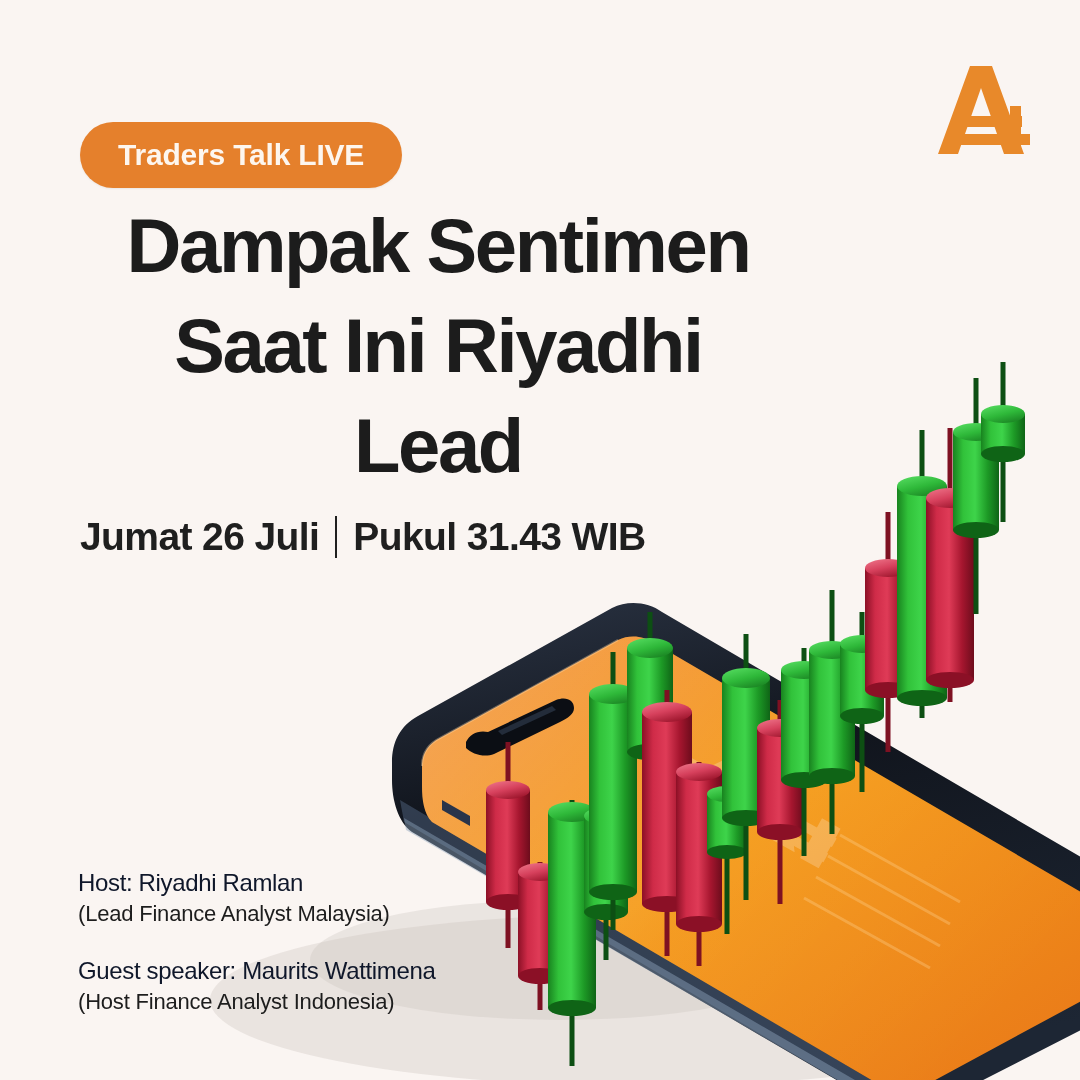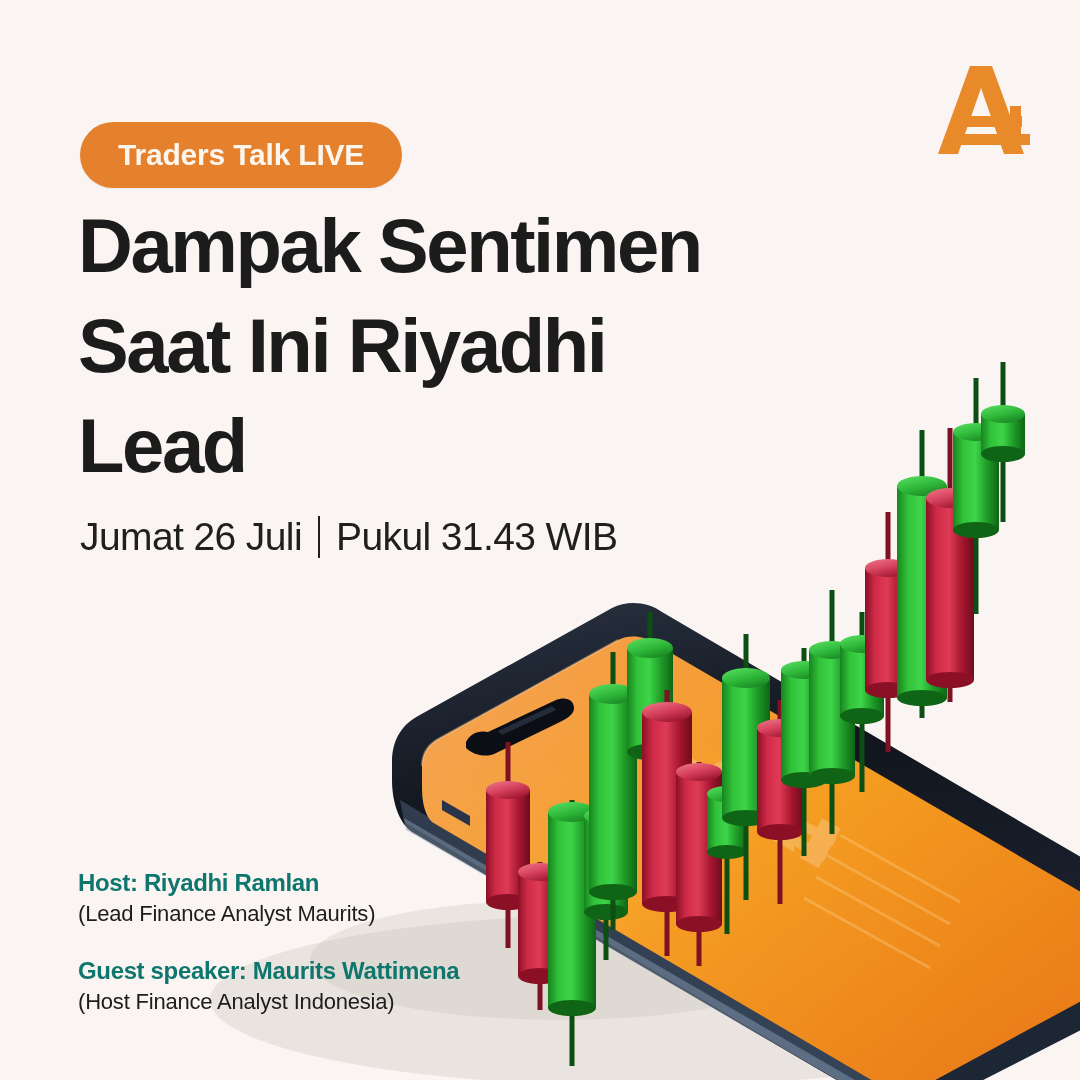--- a/index.html
+++ b/index.html
@@ -47,47 +47,48 @@
     width:720px;
   }
   .headline-line {
     display:block;
     color:#1c1c1c;
     font-size:76px;
     font-weight:bold;
     line-height:100px;
     letter-spacing:-2.4px;
     white-space:nowrap;
+    text-align:center;
   }
 
   
   #schedule {
     position:absolute; left:80px; top:515px;
     display:flex; align-items:center; gap:16px;
     color:#1f1f1f;
     font-size:39px;
-    font-weight:normal;
+    font-weight:bold;
     letter-spacing:-0.6px;
     white-space:nowrap;
   }
   #schedule-sep {
     display:inline-block;
     width:2px; height:42px;
     background:#1f1f1f;
   }
 
   
   #people { position:absolute; left:78px; top:868px; width:480px; }
   .person { margin-bottom:26px; }
   .person:last-child { margin-bottom:0; }
   .person-name {
     display:block;
-    color:#0f766e;
+    color:#0f172a;
     font-size:24px;
-    font-weight:bold;
+    font-weight:normal;
     letter-spacing:-0.35px;
     line-height:30px;
     white-space:nowrap;
   }
   .person-role {
     display:block;
     color:#1d1d1d;
     font-size:22px;
     font-weight:normal;
     letter-spacing:-0.2px;
@@ -385,21 +386,21 @@
 
   <div id="schedule">
     <span>Jumat 26 Juli</span>
     <span id="schedule-sep"></span>
     <span>Pukul 31.43 WIB</span>
   </div>
 
   <div id="people">
     <div class="person">
       <span class="person-name">Host: Riyadhi Ramlan</span>
-      <span class="person-role">(Lead Finance Analyst Maurits)</span>
+      <span class="person-role">(Lead Finance Analyst Malaysia)</span>
     </div>
     <div class="person">
       <span class="person-name">Guest speaker: Maurits Wattimena</span>
       <span class="person-role">(Host Finance Analyst Indonesia)</span>
     </div>
   </div>
 
 </div>
 
 </body></html>

